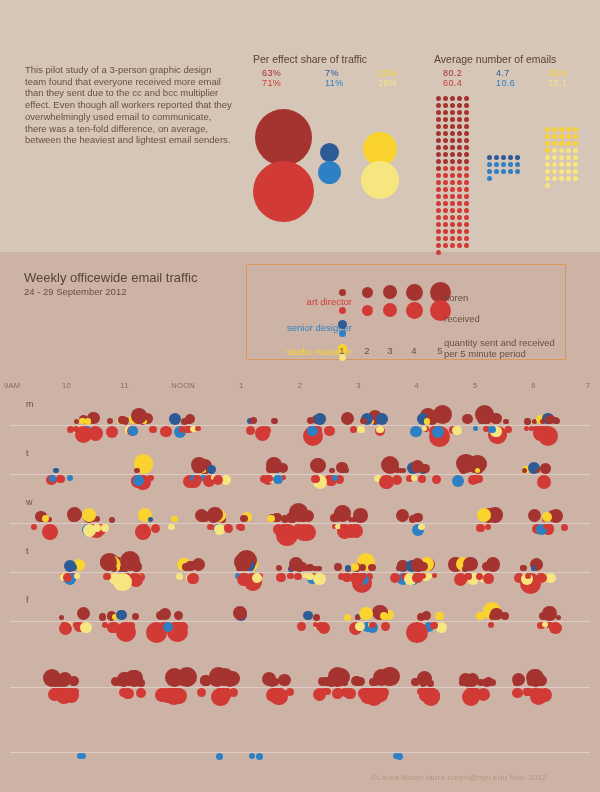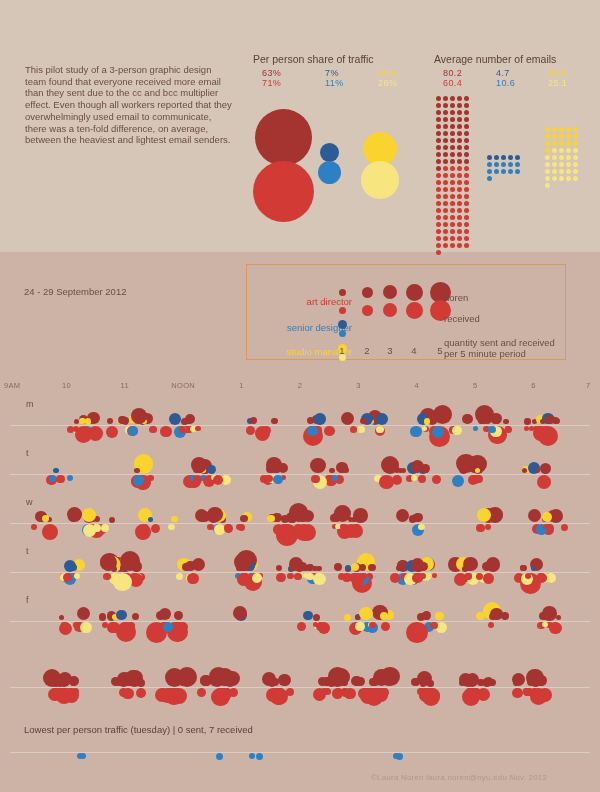--- a/index.html
+++ b/index.html
@@ -95,21 +95,21 @@
 <div id="root">
 
   <div class="panel-top"></div>
   <div class="panel-bottom"></div>
 
 
   <div class="intro">
     <p class="second">This pilot study of a 3-person graphic design team found that everyone received more email than they sent due to the cc and bcc multiplier effect. Even though all workers reported that they overwhelmingly used email to communicate, there was a ten-fold difference, on average, between the heaviest and lightest email senders.</p>
   </div>
 
-  <div class="stat-head" id="share-head">Per person share of traffic</div>
+  <div class="stat-head" id="share-head">Per effect share of traffic</div>
 
   <div class="pct" style="left:262px;top:69px;">
     <span class="a c-dark-red">63%</span>
     <span class="b c-red">71%</span>
   </div>
   <div class="pct" style="left:325px;top:69px;">
     <span class="a c-dark-blue">7%</span>
     <span class="b c-blue">11%</span>
   </div>
   <div class="pct" style="left:378px;top:69px;">
@@ -175,20 +175,21 @@
       <span class="mrow"><span class="dot bg-dark-yellow"></span><span class="dot bg-dark-yellow"></span><span class="dot bg-dark-yellow"></span><span class="dot bg-dark-yellow"></span><span class="dot bg-dark-yellow"></span></span>
       <span class="mrow"><span class="dot bg-dark-yellow"></span><span class="dot bg-dark-yellow"></span><span class="dot bg-dark-yellow"></span><span class="dot bg-dark-yellow"></span><span class="dot bg-dark-yellow"></span></span>
       <span class="mrow"><span class="dot bg-dark-yellow"></span><span class="dot bg-yellow"></span><span class="dot bg-yellow"></span><span class="dot bg-yellow"></span><span class="dot bg-yellow"></span></span>
       <span class="mrow"><span class="dot bg-yellow"></span><span class="dot bg-yellow"></span><span class="dot bg-yellow"></span><span class="dot bg-yellow"></span><span class="dot bg-yellow"></span></span>
       <span class="mrow"><span class="dot bg-yellow"></span><span class="dot bg-yellow"></span><span class="dot bg-yellow"></span><span class="dot bg-yellow"></span><span class="dot bg-yellow"></span></span>
       <span class="mrow"><span class="dot bg-yellow"></span><span class="dot bg-yellow"></span><span class="dot bg-yellow"></span><span class="dot bg-yellow"></span><span class="dot bg-yellow"></span></span>
       <span class="mrow"><span class="dot bg-yellow"></span><span class="dot bg-yellow"></span><span class="dot bg-yellow"></span><span class="dot bg-yellow"></span><span class="dot bg-yellow"></span></span>
       <span class="mrow"><span class="dot bg-yellow"></span></span>
     </div>
 
+  <div class="week-title">Weekly officewide email traffic</div>
   <div class="week-sub">24 - 29 September 2012</div>
 
   <div class="legend-box"></div>
 
   <div class="legend-label c-red" style="left:258px;top:296px;width:94px;">art director</div>
   <div class="legend-label c-blue" style="left:258px;top:322px;width:94px;">senior designer</div>
   <div class="legend-label c-dark-yellow" style="left:258px;top:346px;width:94px;">studio manager</div>
 
   <div id="legend-bubbles">
       <div class="bubble" style="left:338.5px;top:288.5px;width:7px;height:7px;background:#a53330;"></div>
@@ -1007,17 +1008,16 @@
       <div class="bubble" style="left:50.7px;top:687.5px;width:8.2px;height:8.2px;background:#d13a35;"></div>
       <div class="bubble" style="left:77.0px;top:752.5px;width:6.0px;height:6.0px;background:#2e80c5;"></div>
       <div class="bubble" style="left:216.2px;top:752.5px;width:7.2px;height:7.2px;background:#2e80c5;"></div>
       <div class="bubble" style="left:249.2px;top:752.5px;width:6.0px;height:6.0px;background:#2e80c5;"></div>
       <div class="bubble" style="left:256.3px;top:752.5px;width:7.2px;height:7.2px;background:#2e80c5;"></div>
       <div class="bubble" style="left:392.7px;top:752.5px;width:6.0px;height:6.0px;background:#2e80c5;"></div>
       <div class="bubble" style="left:395.8px;top:752.5px;width:7.2px;height:7.2px;background:#2e80c5;"></div>
       <div class="bubble" style="left:79.9px;top:752.5px;width:6.0px;height:6.0px;background:#2e80c5;"></div>
     </div>
 
-  <div class="callout" style="left:24px;top:724px;">Lowest per person traffic (tuesday) | 0 sent, 7 received</div>
 
   <div class="credit" style="left:371px;top:773px;">©Laura Noren  laura.noren@nyu.edu  Nov. 2012</div>
 
 </div>
 
 </body></html>

